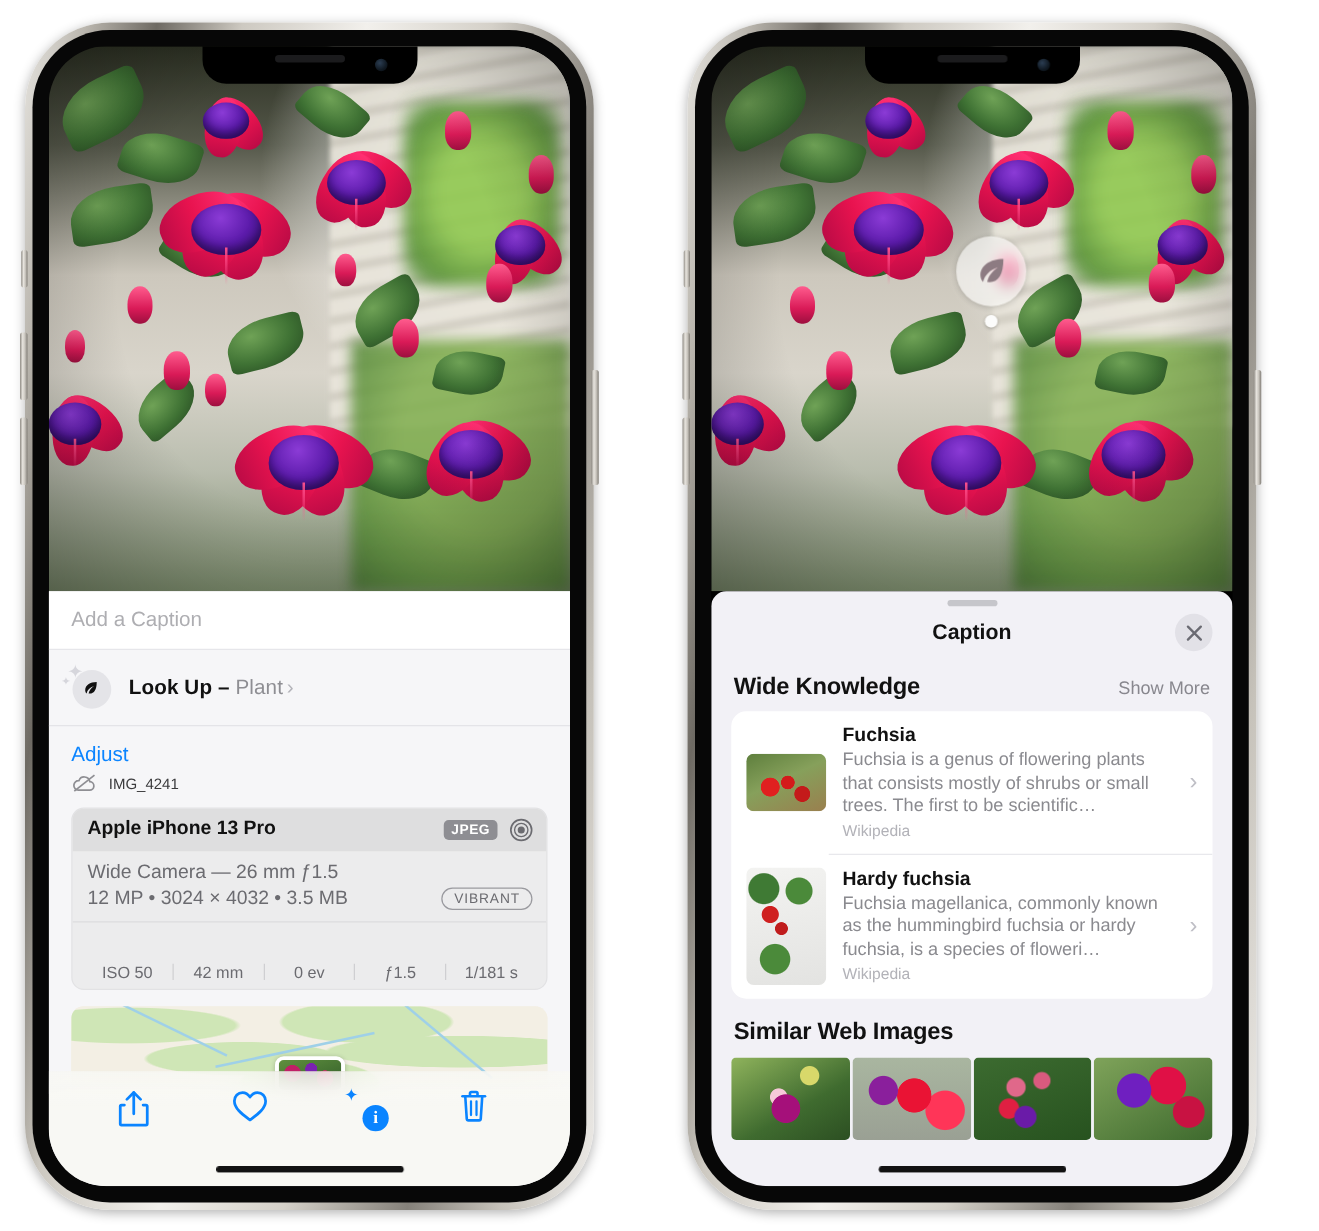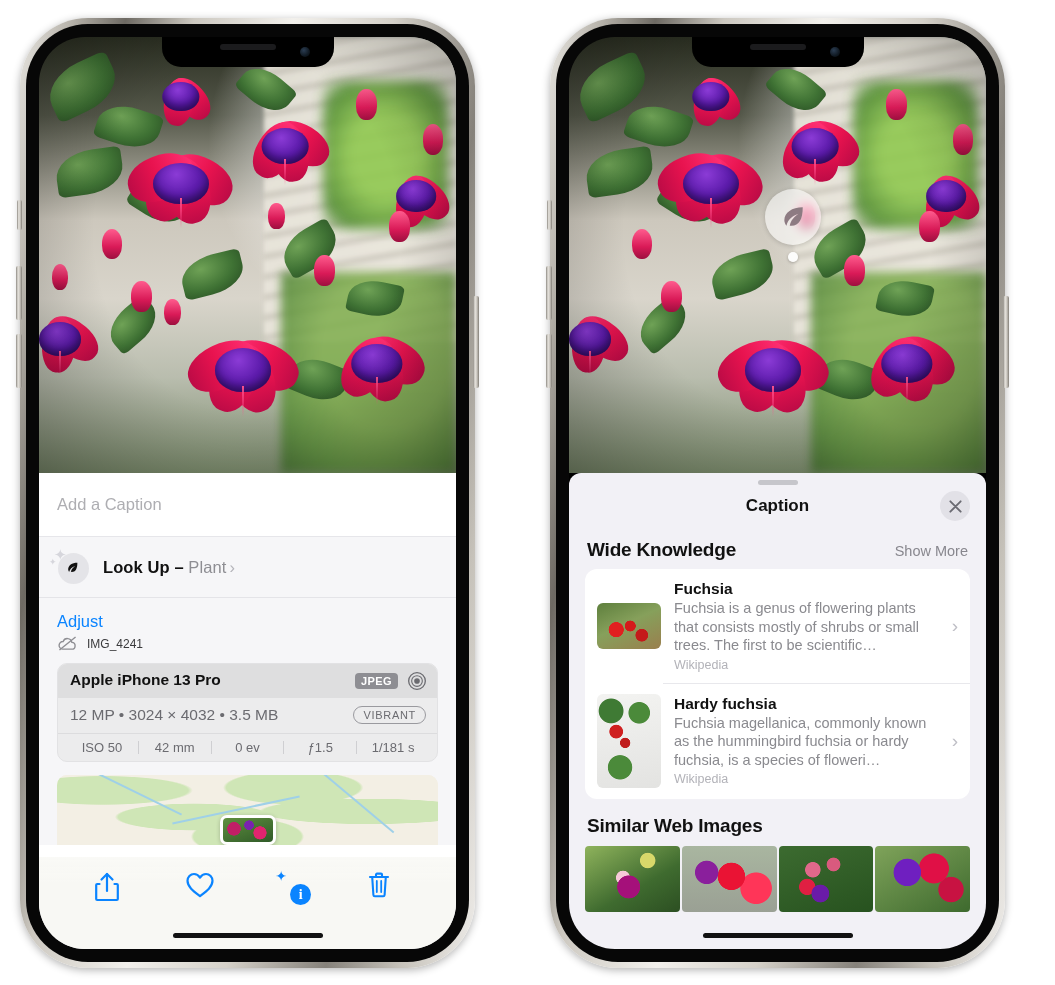--- a/index.html
+++ b/index.html
@@ -108,21 +108,21 @@
     background: linear-gradient(180deg,#ff5c8e 0%,#d91a57 60%,#9d0f3f 100%);
   }
   .photo .vignette {
     position: absolute; inset: 0;
     background: radial-gradient(ellipse at 50% 45%, rgba(0,0,0,0) 52%, rgba(0,0,0,.30) 100%);
   }
 
   
   .sheet { position: absolute; left: 0; right: 0; bottom: 0; background: #ffffff; }
   .caption-row {
-    height: 64px; display: flex; align-items: center;
+    height: 47px; display: flex; align-items: center;
     padding: 0 18px; background: #fff;
     border-bottom: 1px solid #e6e6ea;
   }
   .caption-row .ph { font-size: 16.5px; color: #aeaeb2; }
 
   .info-area { background: #f6f6f8; }
 
   .lookup-row {
     display: flex; align-items: center; gap: 14px;
     padding: 13px 18px 13px 16px;
@@ -170,21 +170,21 @@
   .meta-body .l2 { font-size: 15.5px; color: #6b6b70; }
   .tag-vibrant {
     position: absolute; right: 11px; bottom: 9px;
     font-size: 11px; color: #6b6b70; letter-spacing: .7px;
     border: 1px solid #9a9a9f; border-radius: 9px; padding: 2px 9px;
   }
   .meta-foot {
     display: flex; align-items: center; border-top: 1px solid #dcdcde;
     padding: 6px 8px; font-size: 13px; color: #6b6b70;
   }
-  .meta-foot span { flex: 1; text-align: center; }
+  .meta-foot span { flex: 1; text-align: center; margin-top: 26px; }
   .meta-foot .sep { flex: none; width: 1px; height: 13px; background: #cfcfd2; }
 
   .map-card {
     margin: 13px 18px 0 18px; height: 70px; border-radius: 10px 10px 0 0;
     overflow: hidden; position: relative;
     background: #f3efe4;
   }
   .map-card .green {
     position: absolute; inset: 0;
     background:
@@ -475,20 +475,21 @@
               <span class="right">
                 <span class="tag-jpeg">JPEG</span>
                 <svg width="20" height="20" viewBox="0 0 24 24">
                   <circle cx="12" cy="12" r="10" fill="none" stroke="#6b6b70" stroke-width="1.6"></circle>
                   <circle cx="12" cy="12" r="6.4" fill="none" stroke="#6b6b70" stroke-width="1.3"></circle>
                   <circle cx="12" cy="12" r="3.4" fill="#6b6b70"></circle>
                 </svg>
               </span>
             </div>
             <div class="meta-body">
+              <div class="l1">Wide Camera — 26 mm ƒ1.5</div>
               <div class="l2">12 MP • 3024 × 4032 • 3.5 MB</div>
               <span class="tag-vibrant">VIBRANT</span>
             </div>
             <div class="meta-foot">
               <span>ISO 50</span>
               <span class="sep"></span>
               <span>42 mm</span>
               <span class="sep"></span>
               <span>0 ev</span>
               <span class="sep"></span>

